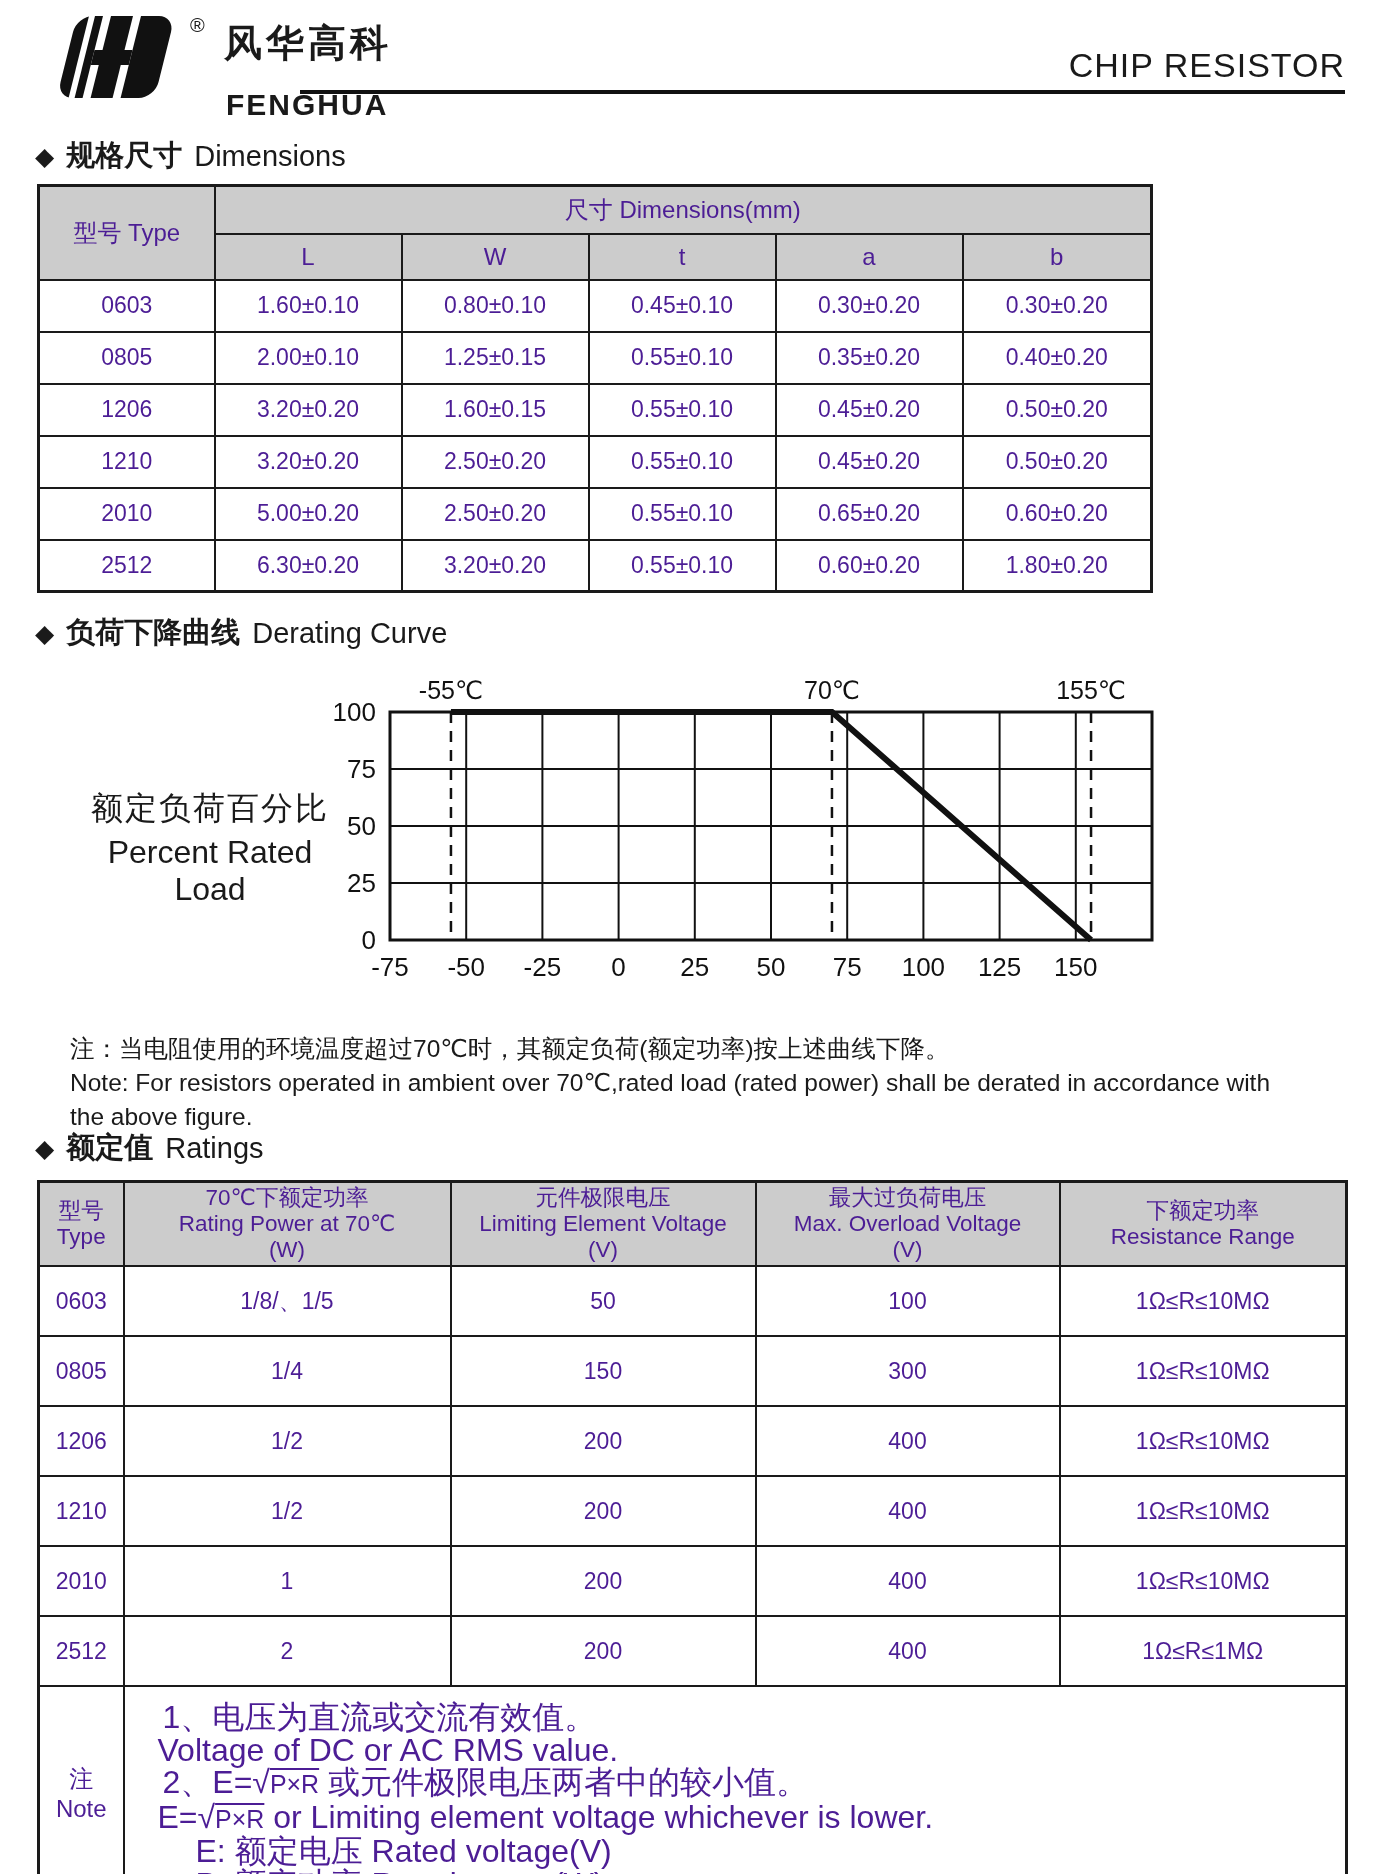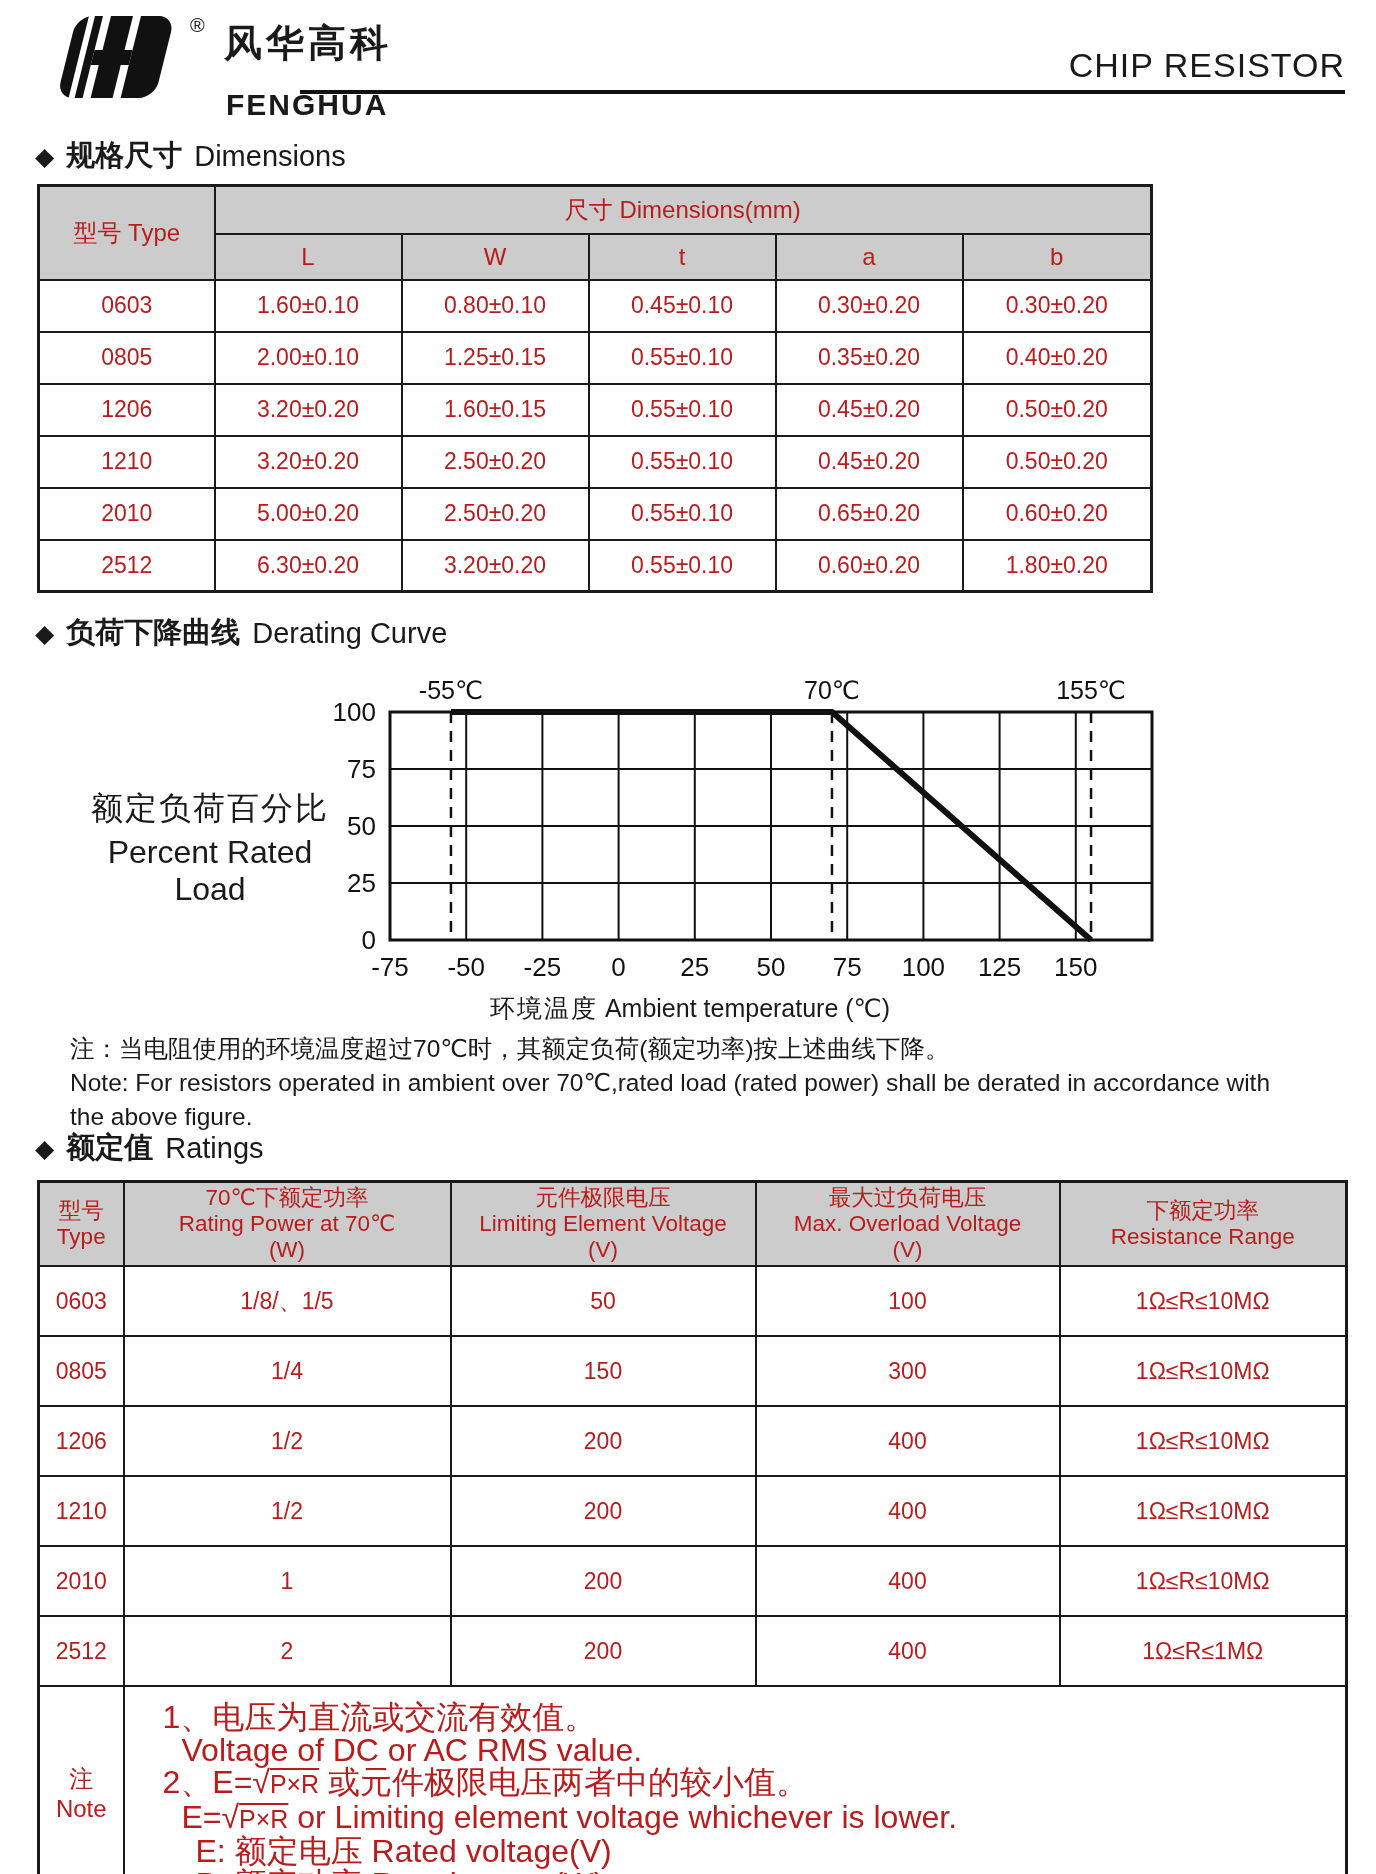--- a/index.html
+++ b/index.html
@@ -20,40 +20,40 @@
   
   .section-heading{position:absolute; left:35px; display:flex; align-items:center; gap:12px; white-space:nowrap;}
   .section-heading .diamond{font-size:25px; line-height:1;}
   .section-heading .h-cn{font-size:29px; font-weight:bold;}
   .section-heading .h-en{font-size:29px;}
   #heading-dimensions{top:136px;}
   #heading-derating{top:613px;}
   #heading-ratings{top:1128px;}
 
   
-  table{border-collapse:collapse; table-layout:fixed; position:absolute; color:#b91c1c;}
+  table{border-collapse:collapse; table-layout:fixed; position:absolute; color:#4c1d95;}
   th,td{border:2px solid #1a1a1a; text-align:center; padding:0; font-weight:normal; overflow:hidden;}
   .dim-table{left:37px; top:184px; width:1113px; font-size:23px; border:3px solid #1a1a1a;}
   .dim-table thead th{background:#cccccc; font-size:24px;}
   .dim-table thead tr:first-child{height:48px;}
   .dim-table thead tr:last-child{height:46px;}
   .dim-table tbody tr{height:52px;}
 
   .rat-table{left:37px; top:1180px; width:1308px; font-size:23px; border:3px solid #1a1a1a;}
   .rat-table thead th{background:#cccccc; height:82px; vertical-align:middle;}
   .rat-table thead .hl{font-size:22.5px; line-height:26px;}
   .rat-table tbody tr{height:70px;}
   .rat-table .note-row{height:200px;}
   .rat-table .note-row td{vertical-align:top;}
   .note-label div{font-size:24px; line-height:30px;}
   .note-label{vertical-align:middle !important;}
   .ratings-notes{text-align:left; padding:14px 0 0 0;}
   .note-line{margin:0; font-size:32px; line-height:32.5px; white-space:nowrap;}
   .note-line.indent-0{padding-left:38px;}
-  .note-line.indent-1{padding-left:57px;}
+  .note-line.indent-1{padding-left:33px;}
   .note-line.indent-2{padding-left:71px;}
   .sqrt{font-style:normal;}
   .sqrt-arg{text-decoration:overline; font-size:0.78em;}
 
   
   .chart-svg{position:absolute; left:300px; top:677px;}
   .axis-left-label{position:absolute; left:90px; top:787px; width:240px; text-align:center;}
   .axis-left-label .l-cn{font-size:32px; letter-spacing:2px;}
   .axis-left-label .l-en{font-size:32px; margin-top:3px;}
   .operating-range{position:absolute; left:1162px; top:790px; font-size:23px; line-height:30px;}
@@ -206,23 +206,20 @@
       <text x="318.6" y="299" text-anchor="middle" font-size="26" fill="#111">0</text>
       <text x="394.8" y="299" text-anchor="middle" font-size="26" fill="#111">25</text>
       <text x="471" y="299" text-anchor="middle" font-size="26" fill="#111">50</text>
       <text x="547.2" y="299" text-anchor="middle" font-size="26" fill="#111">75</text>
       <text x="623.4" y="299" text-anchor="middle" font-size="26" fill="#111">100</text>
       <text x="699.6" y="299" text-anchor="middle" font-size="26" fill="#111">125</text>
       <text x="775.8" y="299" text-anchor="middle" font-size="26" fill="#111">150</text>
     </svg>
 
 
-  <div class="x-axis-title">
-    <span class="xt-cn">环境温度</span><span> Ambient temperature (℃)</span>
-  </div>
 
   <div class="derating-footnote">
     <p>注：当电阻使用的环境温度超过70℃时，其额定负荷(额定功率)按上述曲线下降。</p>
     <p>Note: For resistors operated in ambient over 70℃,rated  load (rated power) shall be derated in accordance with</p>
     <p>the above figure.</p>
   </div>
 
   <div class="section-heading" id="heading-ratings">
     <span class="diamond">◆</span>
     <span class="h-cn">额定值</span>

